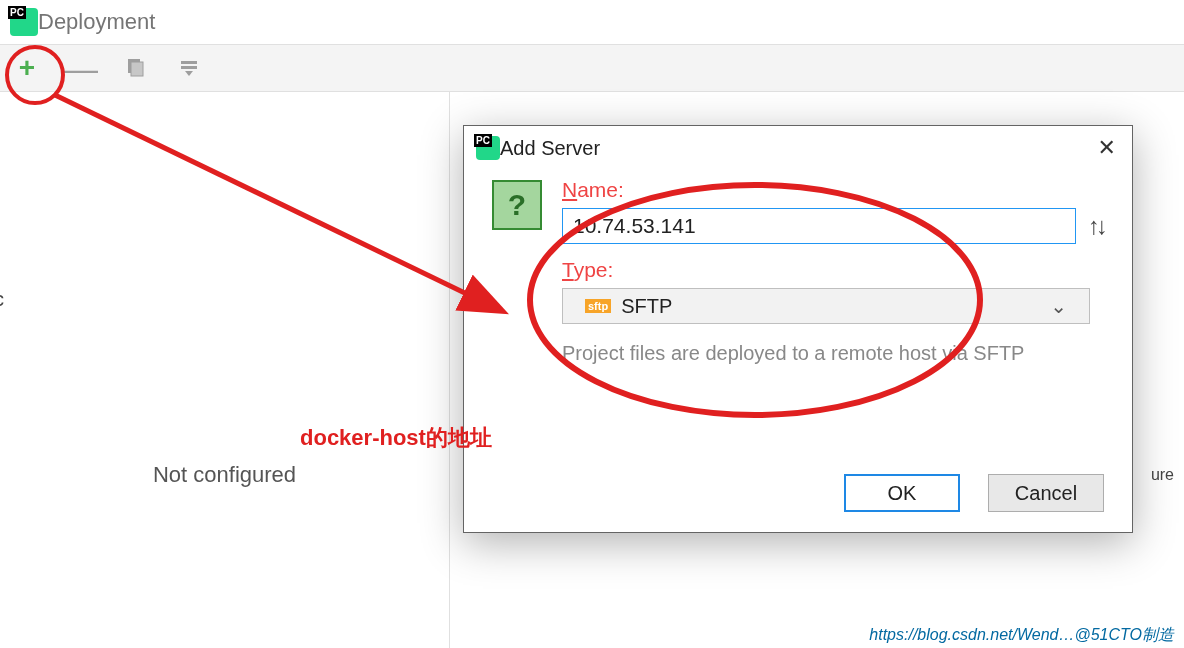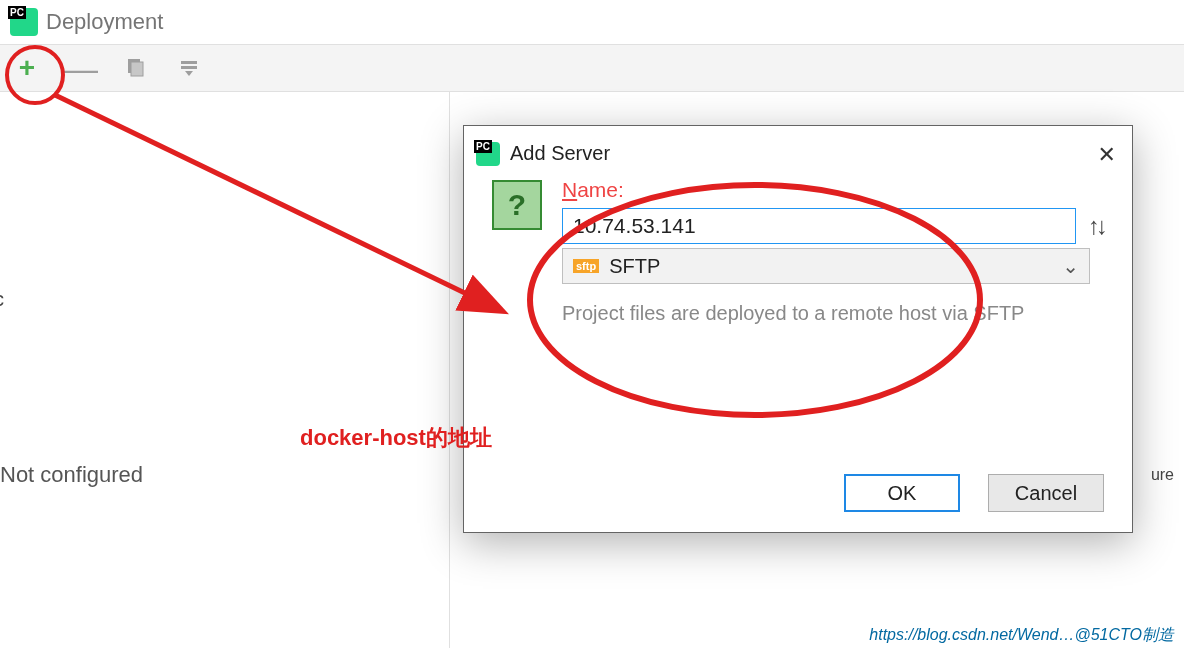--- a/index.html
+++ b/index.html
@@ -1,48 +1,48 @@
 <!DOCTYPE html>
 <html><head>
 <meta charset="utf-8">
 <style>
   * { box-sizing: border-box; margin: 0; padding: 0; font-family: "Segoe UI", Arial, sans-serif; }
   body { width: 1184px; height: 648px; background: #ffffff; position: relative; overflow: hidden; }
 
   
-  .win-title-bar { height: 44px; padding: 4px 10px; display: flex; align-items: center; gap: 8px; font-size: 22px; color: #757575; }
+  .win-title-bar { height: 44px; padding: 4px 10px; display: flex; align-items: center; font-size: 22px; color: #757575; }
   .pc-icon { width: 28px; height: 28px; background: #21d789; border-radius: 4px; position: relative; display: inline-flex; align-items: center; justify-content: center; font-size: 11px; font-weight: 700; color: #fff; }
   .pc-icon::before { content:"PC"; position:absolute; top:-2px; left:-2px; color:#fff; background:#000; padding:1px 2px; font-size:10px; }
 
   .toolbar { height: 48px; border-top:1px solid #e0e0e0; border-bottom:1px solid #e0e0e0; background:#f4f4f4; display:flex; align-items:center; padding:0 15px; gap:30px; }
   .tb-btn { width:24px; height:24px; display:flex; align-items:center; justify-content:center; color:#9e9e9e; font-size:24px; }
   .tb-add { color:#4caf50; font-size:28px; font-weight:700; }
   .tb-minus { font-size:34px; line-height:10px; }
 
   .body-split { display:flex; height:calc(100% - 92px); }
   .left-pane { width:450px; border-right:1px solid #e0e0e0; position:relative; }
   .right-pane { flex:1; position:relative; }
-  .not-configured { position:absolute; top:370px; left:0; width:100%; text-align:left; color:#555; font-size:22px; }
+  .not-configured { position:absolute; top:370px; left:0; width:100%; text-align:center; color:#555; font-size:22px; }
 
   
   .edge-label { position:absolute; left:-6px; color:#444; font-size:20px; }
 
   
   .dialog { position:absolute; left:463px; top:125px; width:670px; height:408px; background:#fff; border:1px solid #646464; box-shadow:0 10px 40px rgba(0,0,0,0.3); }
-  .dlg-title { height:44px; display:flex; padding:16px 12px; font-size:20px; color:#222; gap:10px; }
+  .dlg-title { height:44px; display:flex; align-items:center; padding:4px 12px; font-size:20px; color:#222; }
   .dlg-close { margin-left:auto; font-size:22px; color:#333; font-weight:300; padding:0 4px; }
   .dlg-content { padding:4px 28px 0 28px; display:flex; gap:20px; }
   .help-box { width:50px; height:50px; border:2px solid #358b33; background:#a4d69e; display:flex; align-items:center; justify-content:center; font-size:30px; color:#2a6f28; font-weight:700; margin-top:6px; }
   .form-col { flex:1; }
   .lbl { font-size:21px; color:#ef4444; margin:4px 0 6px 0; display:block; }
   .underline-letter { text-decoration:underline; }
   .name-row { display:flex; align-items:center; gap:12px; }
   .txt-input { flex:1; height:36px; border:1px solid #2196f3; padding:4px 10px; font-size:21px; color:#222; outline:none; }
   .sort { font-size:24px; color:#444; letter-spacing:-4px; }
-  .select-box { width:528px; height:36px; border:1px solid #bfbfbf; background:#f2f2f2; display:flex; align-items:center; padding:0 10px; font-size:20px; color:#222; gap:10px; margin-top:4px; }
+  .select-box { width:528px; height:36px; border:1px solid #bfbfbf; background:#f2f2f2; display:flex; align-items:center; padding:0 22px; font-size:20px; color:#222; gap:10px; margin-top:4px; }
   .sftp-badge { background:#f7a428; color:#fff; font-size:11px; padding:1px 3px; font-weight:700; }
   .chevron { margin-left:auto; color:#555; }
   .desc { font-size:20px; color:#888; margin-top:18px; }
   .btn-row { position:absolute; bottom:20px; right:28px; display:flex; gap:28px; }
   .btn { width:116px; height:38px; border:1px solid #adadad; background:#e8e8e8; font-size:20px; color:#222; display:flex; align-items:center; justify-content:center; }
   .btn.ok { border:2px solid #1e88e5; background:#fff; }
 
   
   .annot-text { position:absolute; left:300px; top:423px; color:#e02020; font-size:22px; font-weight:700; line-height:1.35; }
   .watermark { position:absolute; bottom:2px; right:10px; color:#0369a1; font-size:16px; font-style:italic; }
@@ -94,20 +94,21 @@
     <span class="dlg-close">✕</span>
   </div>
   <div class="dlg-content">
     <div class="help-box">?</div>
     <div class="form-col">
       <label class="lbl"><span class="underline-letter">N</span><span>ame:</span></label>
       <div class="name-row">
         <input class="txt-input" value="10.74.53.141" style="">
         <span class="sort">↑↓</span>
       </div>
+      <label class="lbl" style="margin-top:14px;"><span class="underline-letter">T</span><span>ype:</span></label>
       <div class="select-box">
         <span class="sftp-badge">sftp</span>
         <span>SFTP</span>
         <span class="chevron">⌄</span>
       </div>
       <div class="desc">Project files are deployed to a remote host via SFTP</div>
     </div>
   </div>
   <div class="btn-row">
     <div class="btn ok">OK</div>

